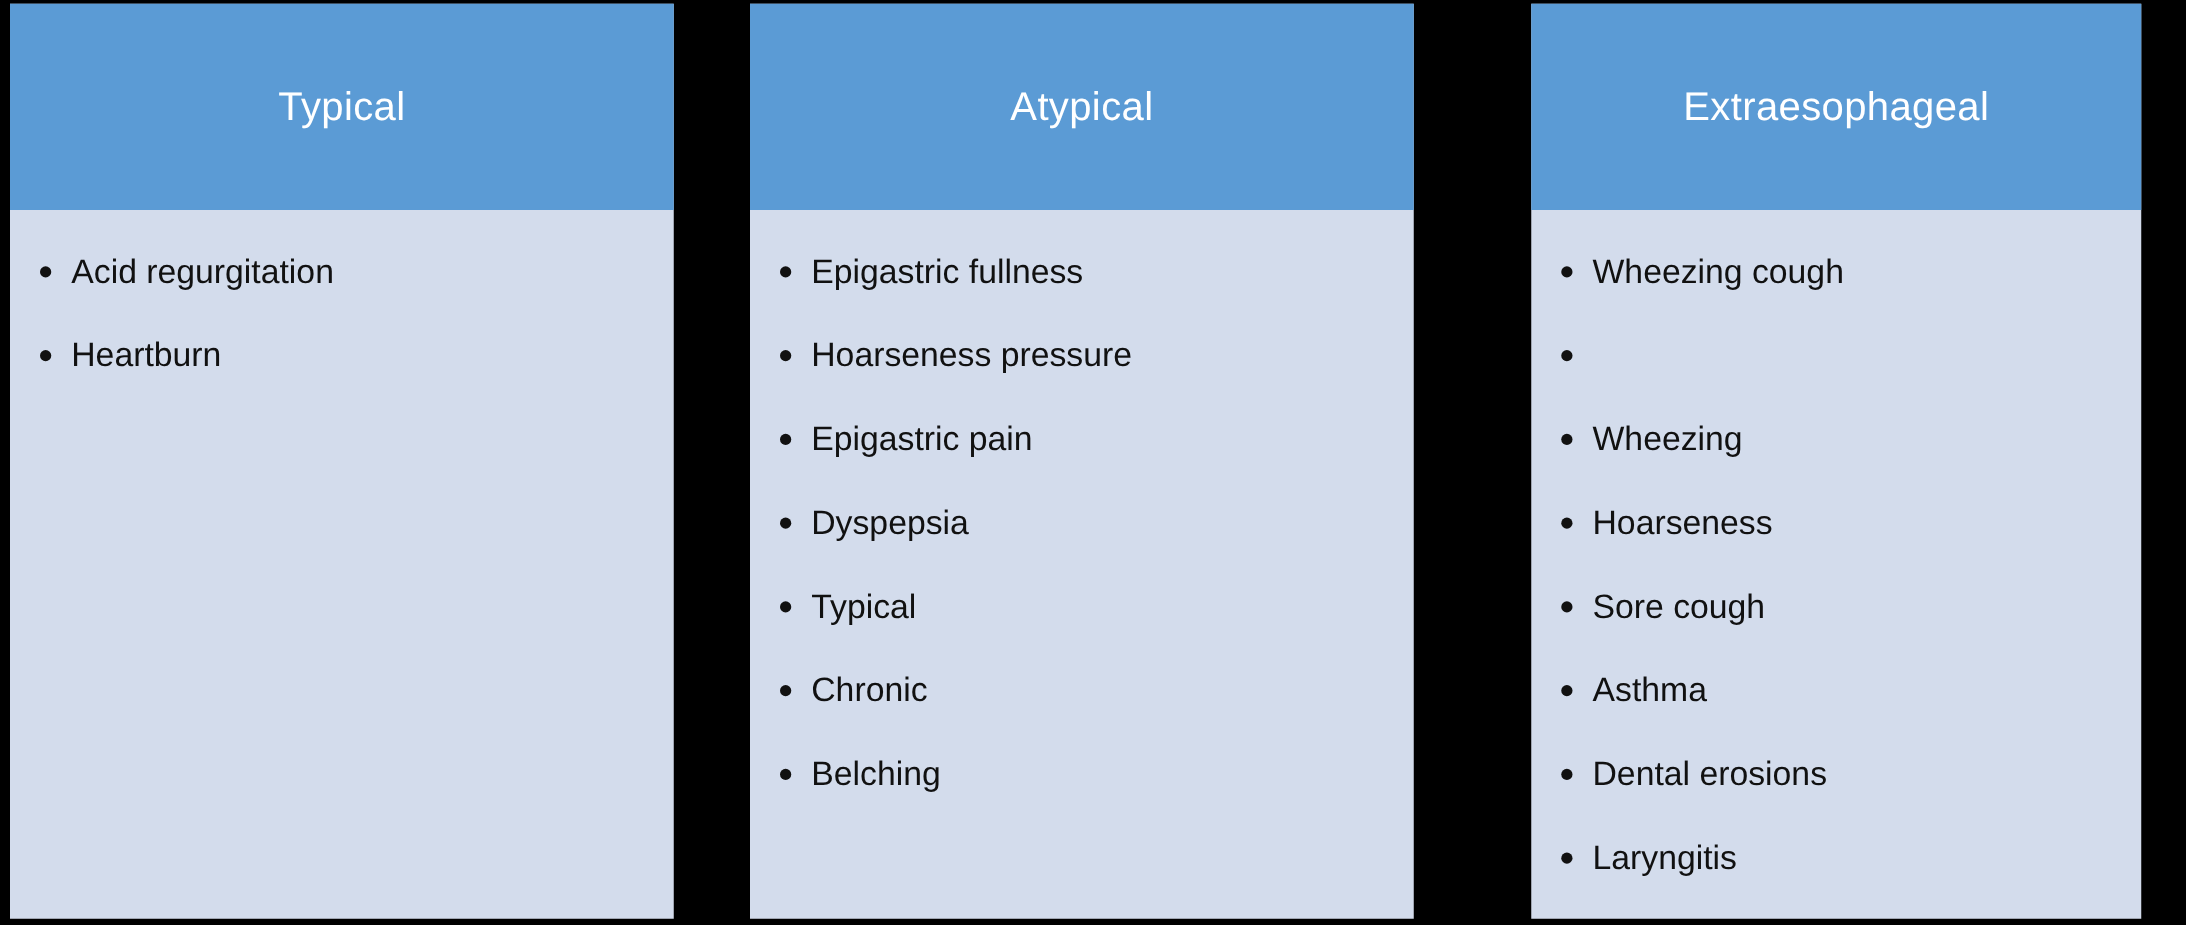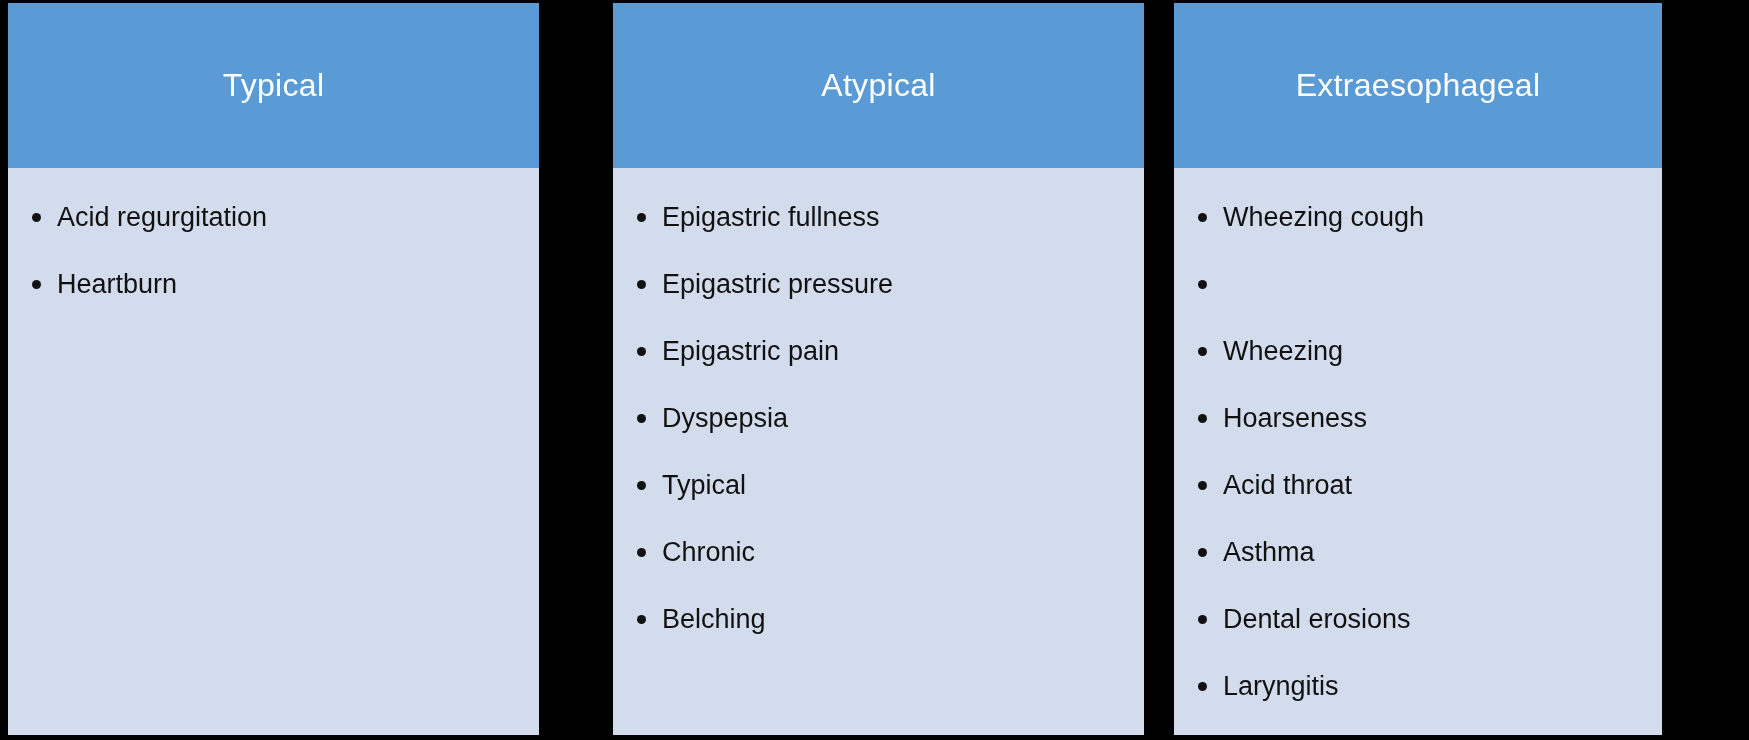--- a/index.html
+++ b/index.html
@@ -19,22 +19,22 @@
   }
   .card{
     position:absolute;
     top:3px;
     height:732px;
     background:var(--body-bg);
     display:flex;
     flex-direction:column;
   }
   .card-1{left:8px;width:531px;}
-  .card-2{left:613px;width:531px;}
-  .card-3{left:1174px;width:488px;text-align:center;}
+  .card-2{left:600px;width:531px;}
+  .card-3{left:1225px;width:488px;text-align:center;}
   .card-header{
     height:165px;
     flex:0 0 165px;
     background:var(--header-bg);
     color:var(--header-text);
     font-size:32px;
     font-weight:normal;
     display:flex;
     align-items:center;
     justify-content:center;
@@ -90,21 +90,21 @@
   <div class="card-body">
     <ul class="symptom-list">
 
         <li>
           <span class="bullet-dot"></span>
           <span>Epigastric fullness</span>
         </li>
 
         <li>
           <span class="bullet-dot"></span>
-          <span>Epigastric pressure</span>
+          <span>Hoarseness pressure</span>
         </li>
 
         <li>
           <span class="bullet-dot"></span>
           <span>Epigastric pain</span>
         </li>
 
         <li>
           <span class="bullet-dot"></span>
           <span>Dyspepsia</span>
@@ -147,21 +147,21 @@
           <span>Wheezing</span>
         </li>
 
         <li>
           <span class="bullet-dot"></span>
           <span>Hoarseness</span>
         </li>
 
         <li>
           <span class="bullet-dot"></span>
-          <span>Acid throat</span>
+          <span>Sore cough</span>
         </li>
 
         <li>
           <span class="bullet-dot"></span>
           <span>Asthma</span>
         </li>
 
         <li>
           <span class="bullet-dot"></span>
           <span>Dental erosions</span>

